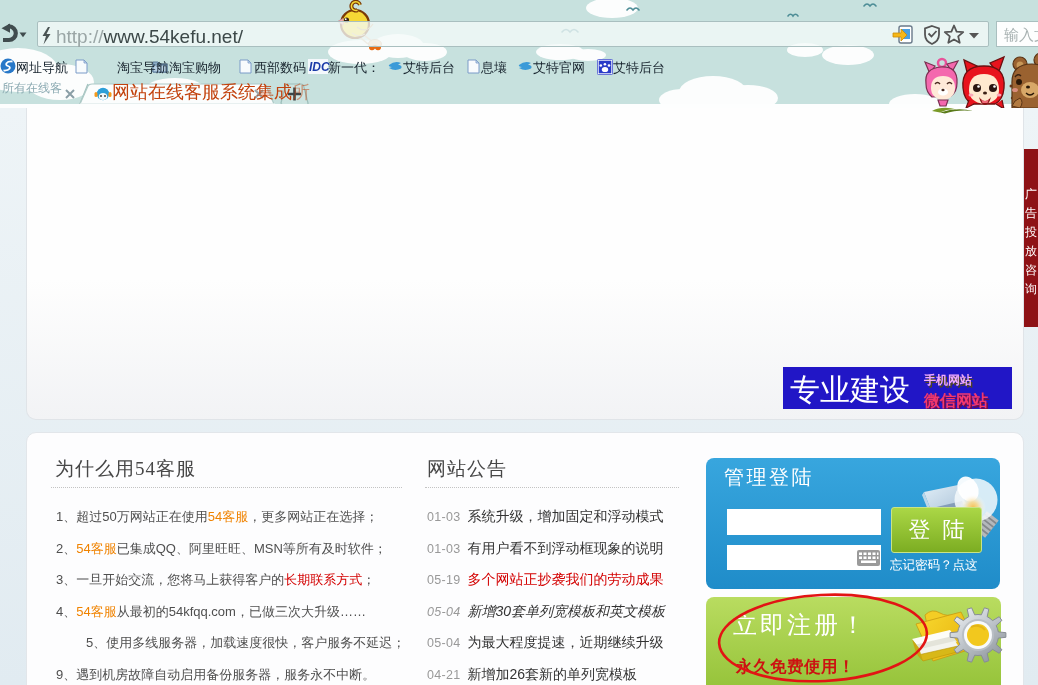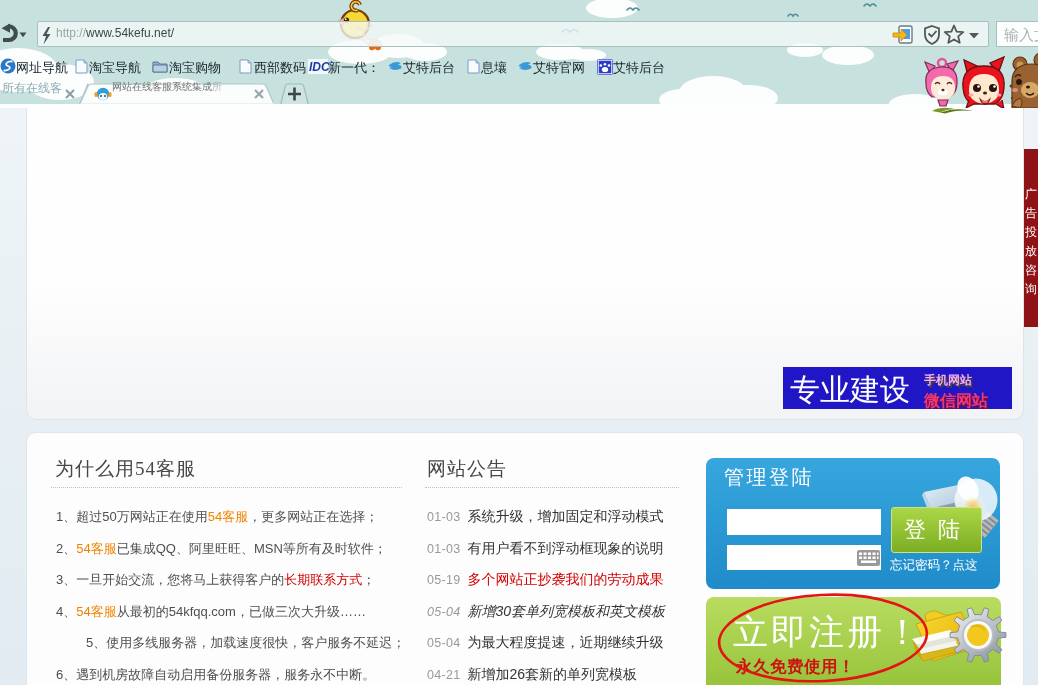--- a/index.html
+++ b/index.html
@@ -1,20 +1,20 @@
 <!DOCTYPE html>
 <html><head><meta charset="utf-8">
 <style>
 html,body{margin:0;padding:0;}
 body{width:1038px;height:685px;overflow:hidden;position:relative;font-family:"Liberation Sans",sans-serif;background:#fff;}
 .abs{position:absolute;}
 
 #chrome{left:0;top:0;width:1038px;height:108px;background:#c7e1de;}
 #addrbar{left:37px;top:21px;width:952px;height:26px;background:rgba(244,250,249,0.78);border:1px solid #a9bfbf;border-radius:2px;box-sizing:border-box;}
-#addrtext{left:56px;top:26px;font-size:12px;color:#9aa6a6;white-space:nowrap;}
+#addrtext{left:56px;top:26px;font-size:19px;color:#9aa6a6;white-space:nowrap;}
 #addrtext b{color:#3c4848;font-weight:normal;}
 #searchbox{left:996px;top:21px;width:50px;height:26px;background:#fdfefe;border:1px solid #a9bfbf;box-sizing:border-box;}
 #searchtext{left:1004px;top:26px;font-size:15px;color:#a8b2b2;white-space:nowrap;}
 .bm{position:absolute;top:59px;font-size:13px;color:#17232d;white-space:nowrap;}
 #whiteband{left:0;top:104px;width:1038px;height:4px;background:#fdfefe;}
 .tabtxt{position:absolute;top:80px;font-size:12px;white-space:nowrap;}
 
 #page{left:0;top:108px;width:1038px;height:577px;background:linear-gradient(#eef4f7,#e1ebf1);}
 #box1{left:26px;top:0px;width:998px;height:312px;background:linear-gradient(#fefefe 55%,#f2f3f5);border:1px solid #e0e4e8;border-radius:0 0 10px 10px;box-sizing:border-box;border-top:none;}
 #adban{left:783px;top:259px;width:229px;height:42px;background:#2116c6;overflow:hidden;}
@@ -27,24 +27,24 @@
 .dots{position:absolute;border-top:1px dotted #c3c3c3;}
 .li{position:absolute;font-size:13px;color:#4f4f4f;white-space:nowrap;}
 .li .o{color:#f08300;}
 .li .r{color:#d30000;}
 .ni{position:absolute;font-size:14px;white-space:nowrap;color:#333;}
 .ni .d{color:#999;margin-right:7px;font-size:12.5px;letter-spacing:0.3px;}
 .ni.red{color:#d30000;}
 #login{left:706px;top:350px;width:294px;height:131px;background:linear-gradient(#38a6de,#1f8cc9);border-radius:8px;overflow:hidden;}
 #login h3{position:absolute;left:18px;top:6px;margin:0;color:#fff;font-size:20px;letter-spacing:2.5px;font-weight:normal;}
 .inp{position:absolute;left:21px;width:154px;height:26px;background:#fff;}
-#loginbtn{position:absolute;left:185px;top:49px;width:91px;height:46px;background:linear-gradient(#abd746,#7cad22);border:1px solid #c9e386;border-radius:3px;box-sizing:border-box;color:#fff;font-size:22px;line-height:44px;letter-spacing:12px;text-indent:12px;}
+#loginbtn{position:absolute;left:185px;top:49px;width:91px;height:46px;background:linear-gradient(#abd746,#7cad22);border:1px solid #c9e386;border-radius:3px;box-sizing:border-box;color:#fff;font-size:22px;text-align:center;line-height:44px;letter-spacing:12px;text-indent:12px;}
 #forgot{position:absolute;left:184px;top:99px;color:#fff;font-size:12.5px;}
 #reg{left:706px;top:489px;width:295px;height:96px;background:linear-gradient(#b9dc60,#94c238);border-radius:8px;}
-#reg .t1{position:absolute;left:27px;top:12px;color:#fff;font-size:35px;letter-spacing:3px;}
+#reg .t1{position:absolute;left:27px;top:12px;color:#fff;font-size:24px;letter-spacing:3px;}
 #reg .t2{position:absolute;left:30px;top:59px;color:#cc1111;font-size:16.5px;font-weight:bold;letter-spacing:0.5px;}
 </style></head>
 <body>
 <div class="abs" id="chrome"></div>
 <svg class="abs" id="deco1" width="1038" height="108" style="left:0;top:0;">
 <g fill="#ffffff" opacity="0.95">
 <ellipse cx="18" cy="70" rx="40" ry="22"></ellipse>
       <ellipse cx="60" cy="82" rx="34" ry="18"></ellipse>
 <ellipse cx="175" cy="92" rx="32" ry="14"></ellipse>
       <ellipse cx="215" cy="96" rx="30" ry="12"></ellipse>
@@ -133,21 +133,21 @@
 </g>
 
 <rect x="597" y="2" width="16" height="16" rx="2" fill="#2a3cc8"></rect>
 <rect x="598.2" y="3.2" width="13.6" height="13.6" fill="none" stroke="#fff" stroke-width="1"></rect>
 <ellipse cx="605" cy="12.5" rx="3.2" ry="2.6" fill="#fff"></ellipse>
 <circle cx="600.8" cy="8.5" r="1.3" fill="#fff"></circle>
     <circle cx="604.9" cy="7.2" r="1.3" fill="#fff"></circle>
     <circle cx="609" cy="8.5" r="1.3" fill="#fff"></circle>
 </svg>
 <div class="bm" style="left:16px;">网址导航</div>
-<div class="bm" style="left:89px;">淘宝导航</div>
+<div class="bm" style="left:89px;padding-left:28px;">淘宝导航</div>
 <div class="bm" style="left:169px;">淘宝购物</div>
 <div class="bm" style="left:254px;font-family:Liberation Mono, monospace;">西部数码</div>
 <div class="bm" style="left:328px;">新一代：</div>
 <div class="bm" style="left:403px;">艾特后台</div>
 <div class="bm" style="left:481px;">息壤</div>
 <div class="bm" style="left:533px;">艾特官网</div>
 <div class="bm" style="left:613px;">艾特后台</div>
 <svg class="abs" id="tabs" width="1038" height="26" style="left:0;top:82px;">
 
 <path d="M88 2 L80 22" stroke="#a3c2bf" stroke-width="1.5" fill="none"></path>
@@ -164,21 +164,21 @@
 <circle cx="105" cy="14" r="0.9" fill="#333"></circle>
 <rect x="94.5" y="10" width="3" height="5" rx="1.5" fill="#f59a1d"></rect>
 <rect x="108.5" y="10" width="3" height="5" rx="1.5" fill="#f59a1d"></rect>
 
 <path d="M255 8 l8 8 m0 -8 l-8 8" stroke="#9aa6aa" stroke-width="2.2"></path>
 
 <path d="M281 21 L285.5 3.5 Q286 2 288 2 L301 2 Q303 2 303.5 3.5 L308 21 Q308.3 22.5 306.5 22.5 L283 22.5 Q281 22.5 281 21 Z" fill="#cde4e1" stroke="#9dbeba" stroke-width="1.2"></path>
 <path d="M288 12 h13 m-6.5 -6.5 v13" stroke="#3c4648" stroke-width="2.6"></path>
 </svg>
 <div class="tabtxt" style="left:2px;color:#8aa9b1;">所有在线客</div>
-<div class="tabtxt" style="left:112px;color:#737373;font-size:10px;">网站在线客服系统集成<span style="opacity:.5">所</span></div>
+<div class="tabtxt" style="left:112px;color:#c2410c;font-size:18px;">网站在线客服系统集成<span style="opacity:.5">所</span></div>
 <div class="abs" id="whiteband"></div>
 <svg class="abs" id="mascots" width="130" height="62" style="left:908px;top:46px;">
 
 <g>
 <circle cx="34" cy="17" r="4" fill="none" stroke="#e8529a" stroke-width="2.5"></circle>
 <path d="M22 28 l-5 -12 10 4 z" fill="#f468ae" stroke="#7a3050" stroke-width="1.2"></path>
 <path d="M44 26 l6 -11 -11 3 z" fill="#f468ae" stroke="#7a3050" stroke-width="1.2"></path>
 <path d="M18 38 q-2 -16 15 -17 q17 -1 16 16 q0 9 -6 13 l-19 1 q-6 -5 -6 -13 z" fill="#f468ae" stroke="#7a3050" stroke-width="1.2"></path>
 <path d="M23 42 q0 -12 12 -12 q12 0 12 12 q0 10 -12 12 q-12 -2 -12 -12 z" fill="#ffe9d8"></path>
 <path d="M27 38 q2.5 -3 5 0" stroke="#4a2a20" stroke-width="1.4" fill="none"></path>
@@ -233,21 +233,21 @@
     </div>
   <div class="abs" id="redban">广<br>告<br>投<br>放<br>咨<br>询</div>
   <div class="abs" id="box2"></div>
   <div class="hdr" style="left:55px;top:348px;">为什么用54客服</div>
   <div class="dots" style="left:51px;top:379px;width:351px;"></div>
   <div class="li" style="left:56px;top:400px;">1、超过50万网站正在使用<span class="o">54客服</span>，更多网站正在选择；</div>
   <div class="li" style="left:56px;top:432px;">2、<span class="o">54客服</span>已集成QQ、阿里旺旺、MSN等所有及时软件；</div>
   <div class="li" style="left:56px;top:463px;">3、一旦开始交流，您将马上获得客户的<span class="r">长期联系方式</span>；</div>
   <div class="li" style="left:56px;top:495px;">4、<span class="o">54客服</span>从最初的54kfqq.com，已做三次大升级……</div>
   <div class="li" style="left:56px;top:526px;margin-left:30px;">5、使用多线服务器，加载速度很快，客户服务不延迟；</div>
-  <div class="li" style="left:56px;top:558px;">6、遇到机房故障自动启用备份服务器，服务永不中断。</div>
+  <div class="li" style="left:56px;top:558px;">9、遇到机房故障自动启用备份服务器，服务永不中断。</div>
   <div class="hdr" style="left:427px;top:348px;">网站公告</div>
   <div class="dots" style="left:425px;top:379px;width:254px;"></div>
   <div class="ni" style="left:427px;top:400px;"><span class="d">01-03</span>系统升级，增加固定和浮动模式</div>
   <div class="ni" style="left:427px;top:432px;"><span class="d">01-03</span>有用户看不到浮动框现象的说明</div>
   <div class="ni red" style="left:427px;top:463px;"><span class="d" style="color:#999;">05-19</span>多个网站正抄袭我们的劳动成果</div>
   <div class="ni" style="left:427px;top:495px;font-style:italic;"><span class="d">05-04</span>新增30套单列宽模板和英文模板</div>
   <div class="ni" style="left:427px;top:526px;"><span class="d">05-04</span>为最大程度提速，近期继续升级</div>
   <div class="ni" style="left:427px;top:558px;"><span class="d">04-21</span>新增加26套新的单列宽模板</div>
   <div class="abs" id="login">
     <h3>管理登陆</h3>

